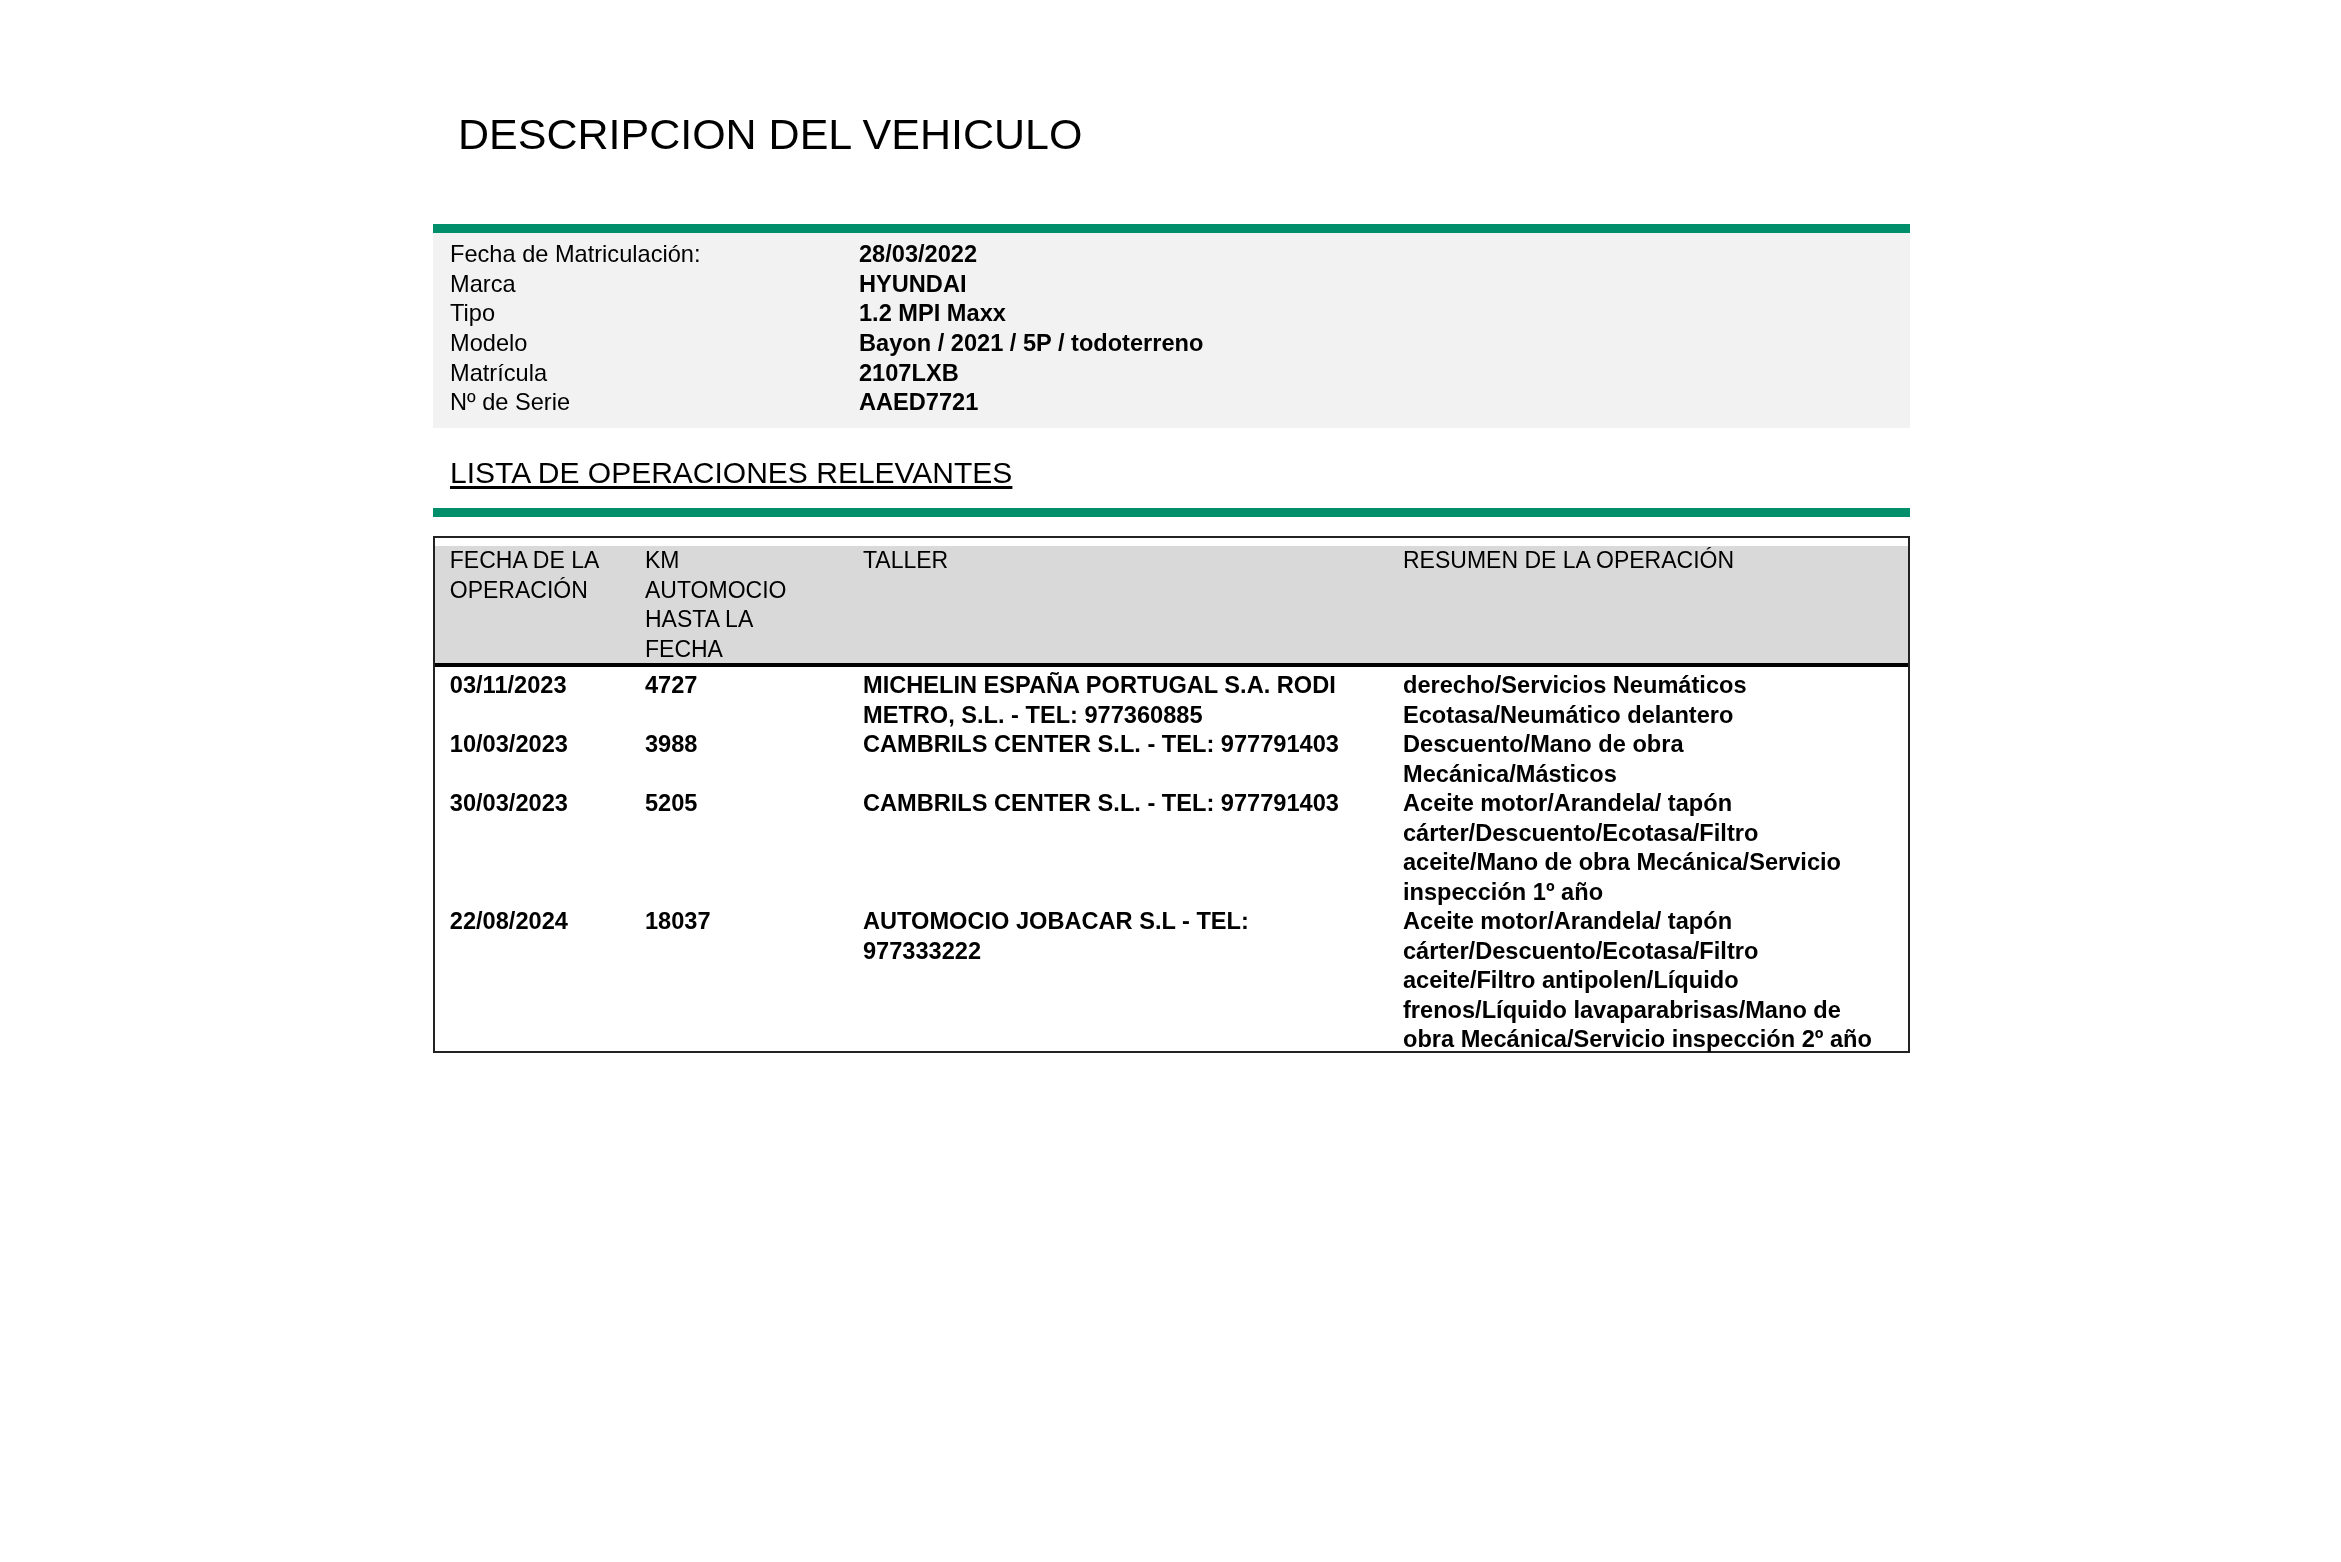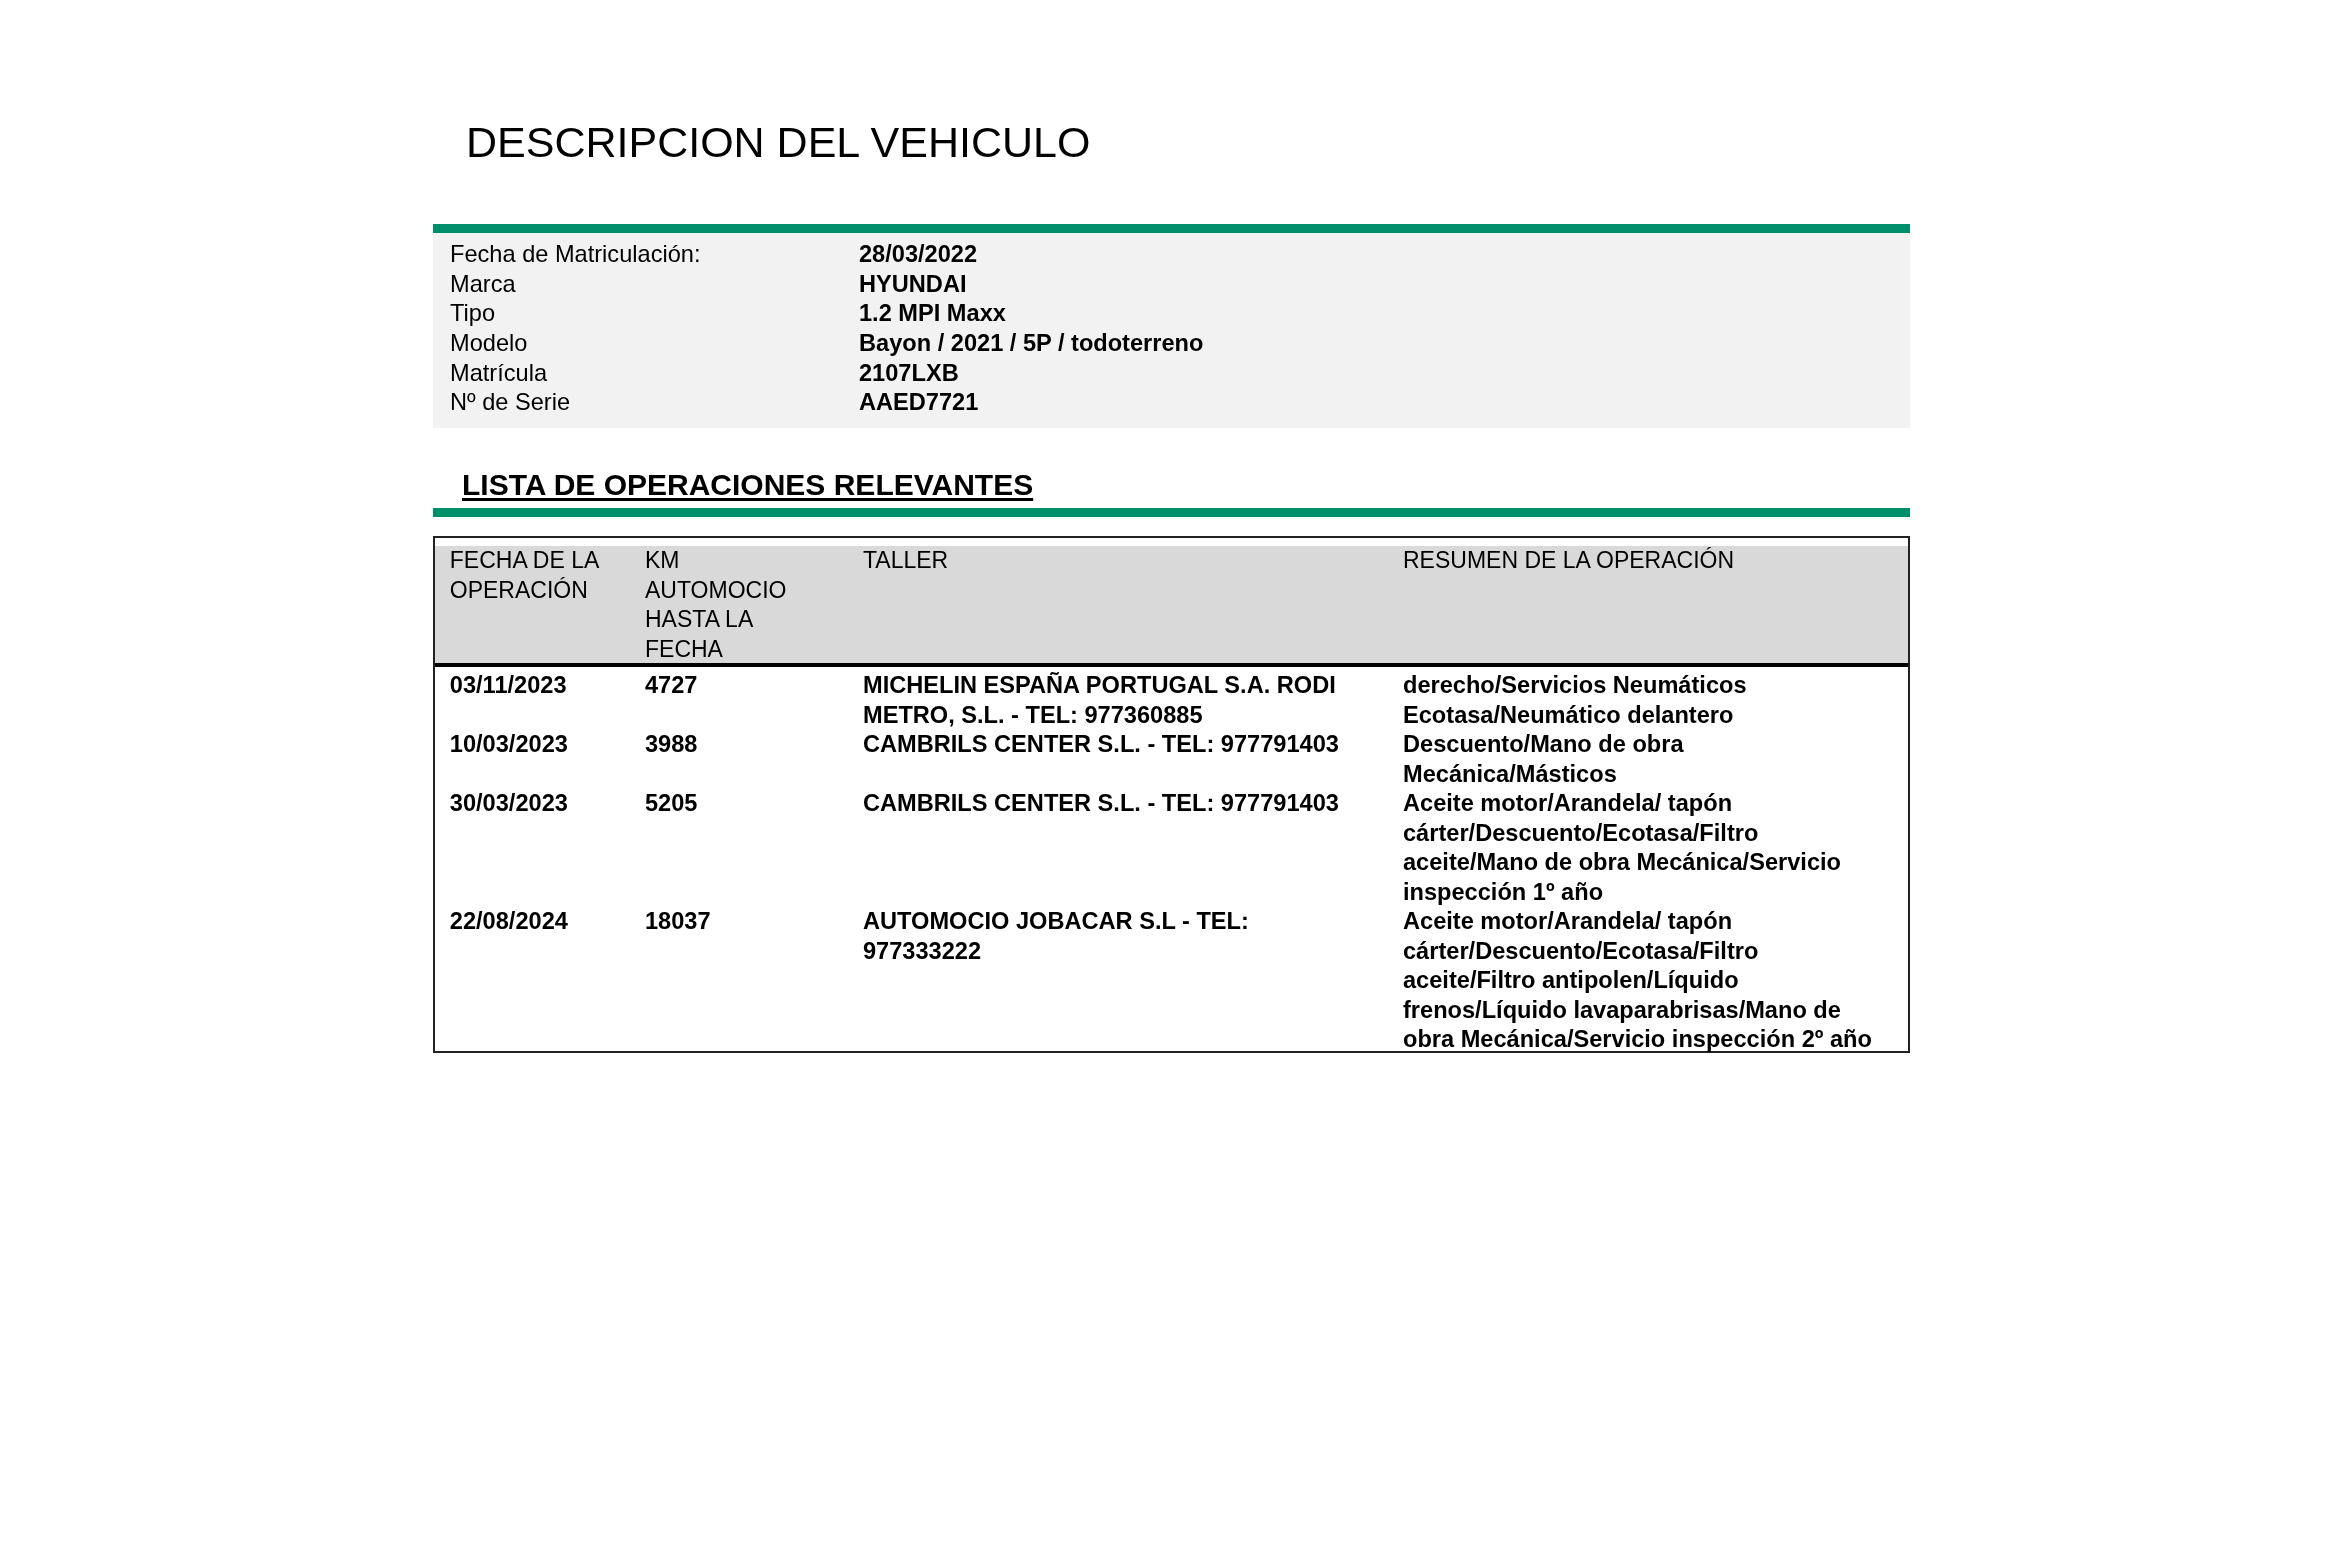--- a/index.html
+++ b/index.html
@@ -1,24 +1,24 @@
 <!DOCTYPE html>
 <html style="font-size:11.8px"><head>
 <meta charset="utf-8">
 <style>
   html, body { margin:0; padding:0; background:#ffffff; }
   body { width:2342px; height:1562px; position:relative; overflow:hidden;
          font-family:"Liberation Sans", sans-serif; color:#000; }
-  .title { position:absolute; left:450px; top:97px; font-size:43px; font-weight:normal; letter-spacing:0; margin:16px; line-height:59px; }
+  .title { position:absolute; left:450px; top:97px; font-size:43px; font-weight:normal; letter-spacing:0; margin:8px; line-height:59px; }
   .green-bar { position:absolute; left:433px; width:1477px; height:8.9px; background:#008f6a; }
   .info-block { position:absolute; left:433px; top:233px; width:1477px; height:195px; background:#f2f2f2; }
   .info-row { position:absolute; left:0; height:29.5px; width:100%; font-size:23.6px; line-height:29.5px; }
   .info-label { position:absolute; left:17px; top:0; }
   .info-value { position:absolute; left:426px; top:0; font-weight:bold; }
-  .section-title { position:absolute; left:450px; top:452px; font-size:30px; font-weight:bold; text-decoration:underline; text-decoration-thickness:3px; text-underline-offset:3px; margin:12px; line-height:41px; }
+  .section-title { position:absolute; left:450px; top:452px; font-size:30px; font-weight:normal; text-decoration:underline; text-decoration-thickness:3px; text-underline-offset:3px; margin:0; line-height:41px; }
   .ops-table { position:absolute; left:433px; top:536px; width:1477px; height:517px; box-sizing:border-box; border:2.2px solid #222; }
   .ops-header { position:absolute; left:0; top:8px; width:100%; height:117px; background:#d9d9d9; border-bottom:4.4px solid #000; }
   .hcell { position:absolute; top:0; font-size:23px; line-height:29.5px; font-weight:normal; }
   .col1 { left:14.8px; width:177px; }
   .col2 { left:210px; width:192px; }
   .col3 { left:428px; width:517px; }
   .col4 { left:968px; width:502px; }
   .row { position:absolute; left:0; width:100%; font-size:23.6px; line-height:29.5px; font-weight:bold; }
   .cell { position:absolute; top:0; }
 </style>

